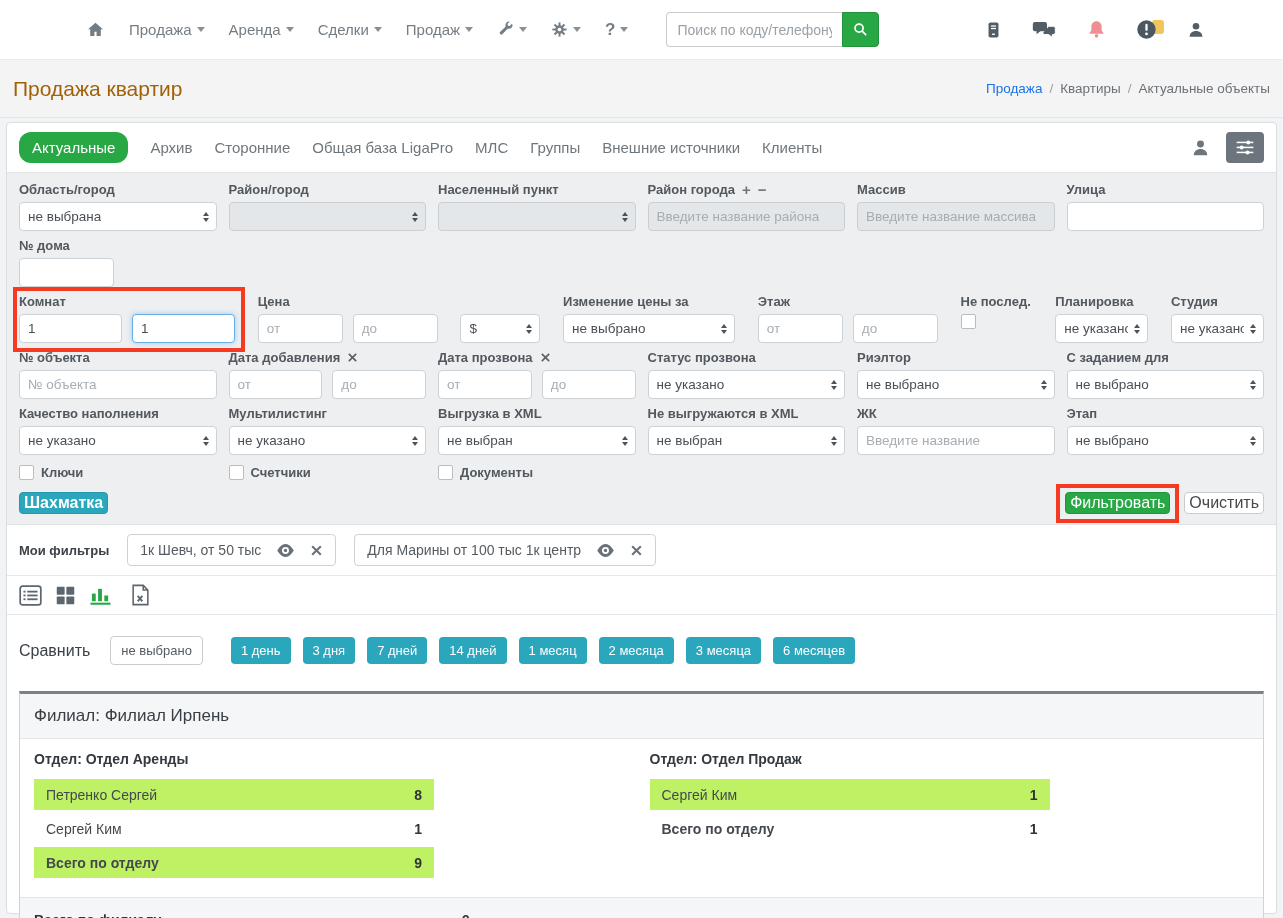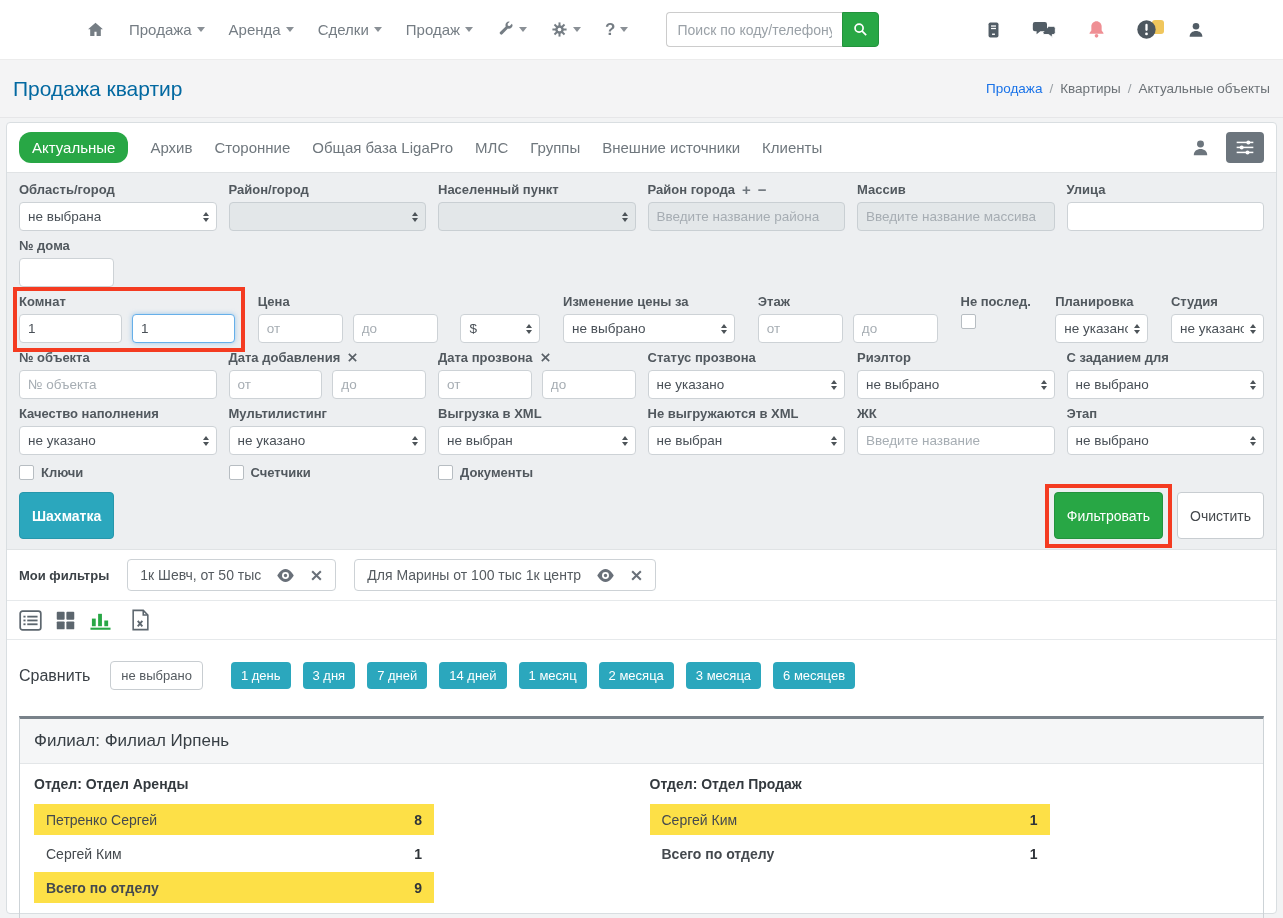--- a/index.html
+++ b/index.html
@@ -15,21 +15,21 @@
   .search input { width:176px; height:35px; border:1px solid #ccc; border-right:none; border-radius:4px 0 0 4px; padding:0 10px; font-size:14px; color:#555; outline:none; font-family:inherit; }
   .search input::placeholder { color:#9aa1a7; }
   .search button { width:37px; height:35px; background:#28a745; border:1px solid #23923d; border-radius:0 4px 4px 0; cursor:pointer; display:flex; align-items:center; justify-content:center; }
   .right-icons { margin-left:auto; display:flex; align-items:center; gap:30px; }
   .right-icons .ricon { position:relative; cursor:pointer; color:#525d66; display:inline-flex; }
   .alert-badge { position:absolute; right:-7px; top:1px; width:12px; height:14px; background:#f0c65c; border-radius:3px; }
   .alert-svg { position:relative; }
 
   
   .pagehead { height:58px; background:#f4f4f5; border-bottom:1px solid #e6e6e8; display:flex; align-items:center; padding:0 13px; }
-  .pagehead h1 { font-size:21px; font-weight:400; color:#0369a1; }
+  .pagehead h1 { font-size:21px; font-weight:400; color:#a16207; }
   .breadcrumb { margin-left:auto; font-size:13.5px; color:#6c7277; display:flex; align-items:center; gap:7px; }
   .breadcrumb a { color:#1a73e8; text-decoration:none; cursor:pointer; }
   .breadcrumb .sep { color:#9aa0a5; }
 
   
   .page-bg { background:#f2f3f4; height:860px; padding:4px 6px 0 6px; }
   .card { background:#fff; border:1px solid #d9dee1; border-radius:4px; height:792px; }
 
   .tabsrow { display:flex; align-items:center; padding:9px 12px; gap:22px; }
   .tab { font-size:15px; color:#6f777d; cursor:pointer; white-space:nowrap; }
@@ -64,21 +64,21 @@
   .w-price { flex:0 0 180px; }
   .w-cur { flex:0 0 80px; }
   .w-chg { flex:0 0 172px; }
   .w-floor { flex:0 0 180px; }
   .w-nl { flex:0 0 72px; }
   .w-small { flex:0 0 93px; }
   .red-box { position:absolute; border:4px solid #f43b21; pointer-events:none; z-index:5; }
   .rb-rooms { top:-7px; left:-6px; right:-10px; bottom:-9px; }
   .rb-filter { top:-8px; left:-9px; right:-9px; bottom:-9px; }
   .btnrow { display:flex; align-items:center; margin-top:12px; }
-  .btn { height:47px; padding:0 12px; border-radius:4px; font-size:14px; border:1px solid transparent; cursor:pointer; font-family:inherit; }
+  .btn { height:22px; padding:0 4px; border-radius:4px; font-size:16px; border:1px solid transparent; cursor:pointer; font-family:inherit; }
   .btn-teal { background:#2ba7bd; border-color:#2697ac; color:#fff; font-weight:bold; }
   .btn-green { background:#28a745; border-color:#23923d; color:#fff; font-weight:normal; }
   .btn-white { background:#fff; border-color:#c8cdd1; color:#44484c; }
   .btnrow-right { margin-left:auto; display:flex; gap:14px; align-items:center; }
   .annotated { position:relative; }
 
   
   .myfilters { display:flex; align-items:center; padding:9px 12px; gap:18px; }
   .myfilters .mf-label { font-size:13px; font-weight:bold; color:#3c4247; }
   .chip { display:flex; align-items:center; gap:15px; border:1px solid #cdd2d6; border-radius:4px; background:#fff; padding:0 12px; height:32px; font-size:14px; color:#555b60; }
@@ -95,21 +95,21 @@
   .pchip { background:#2ba7bd; color:#fff; font-size:13px; padding:6px 10px; border-radius:4px; cursor:pointer; white-space:nowrap; }
   .pchip.none { background:#fff; color:#555b60; border:1px solid #c8cdd1; margin-right:16px; }
 
   
   .panel { margin:5px 12px 0 12px; border:1px solid #cdd3d7; border-top:3px solid #79828a; }
   .panel-head { background:#f5f6f7; border-bottom:1px solid #e3e6e8; padding:12px 14px; font-size:17px; color:#383f45; }
   .dept-wrap { display:grid; grid-template-columns:1fr 1fr; padding:12px 14px 16px 14px; column-gap:16px; }
   .dept-title { font-size:14px; font-weight:bold; color:#33393e; margin-bottom:12px; }
   .rtable { width:400px; font-size:14px; color:#44494e; }
   .rrow { display:flex; justify-content:space-between; align-items:center; padding:7px 12px; margin-bottom:3px; min-height:31px; }
-  .rrow.gray { background:#fde047; }
+  .rrow.gray { background:#bef264; }
   .rrow .num { font-weight:bold; color:#2f3439; }
   .rrow.total .name { font-weight:bold; }
   .strip { background:#f5f6f7; border-top:1px solid #e3e6e8; display:flex; align-items:center; padding:14px; font-size:14px; }
   .strip .lbl, .objects .lbl { font-weight:bold; color:#2f3439; width:428px; }
   .strip .num, .objects .num { font-weight:bold; color:#2f3439; }
 </style>
 </head>
 <body>
 
 <nav class="topbar">

